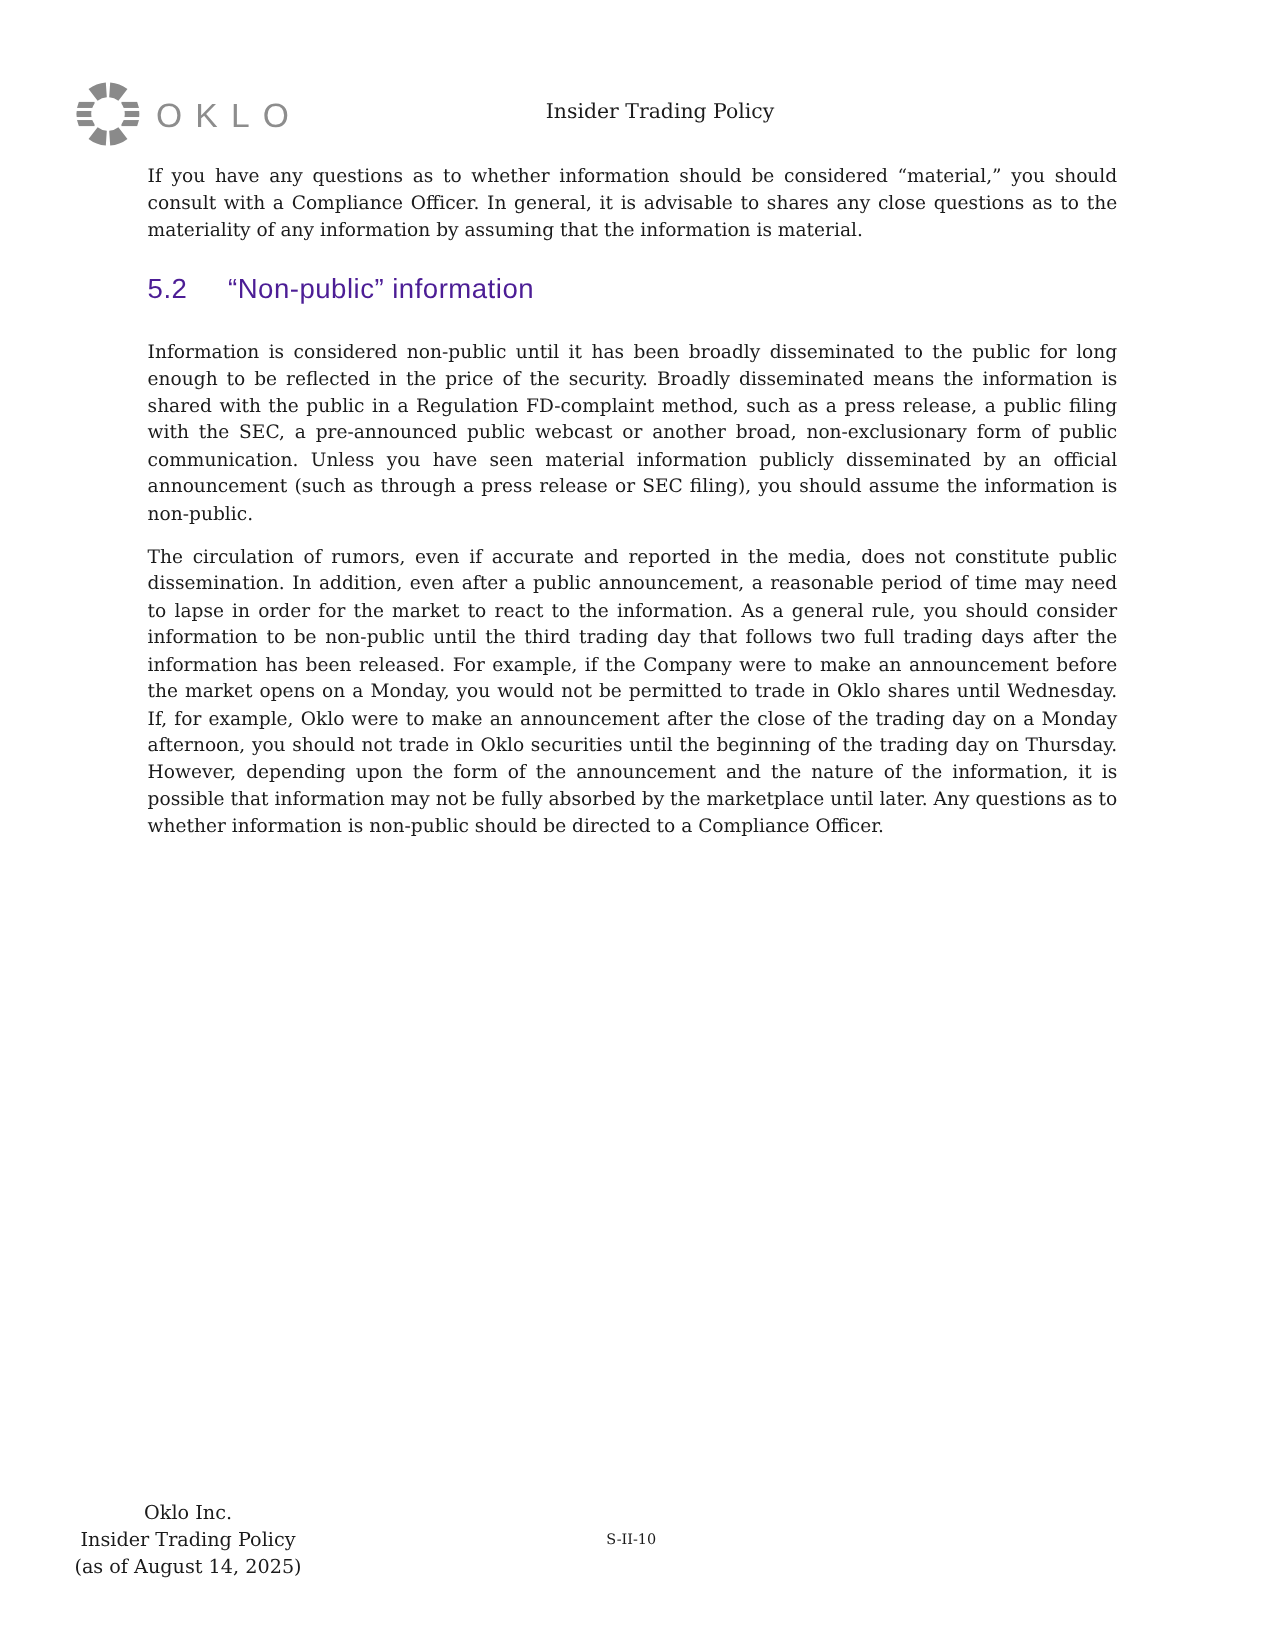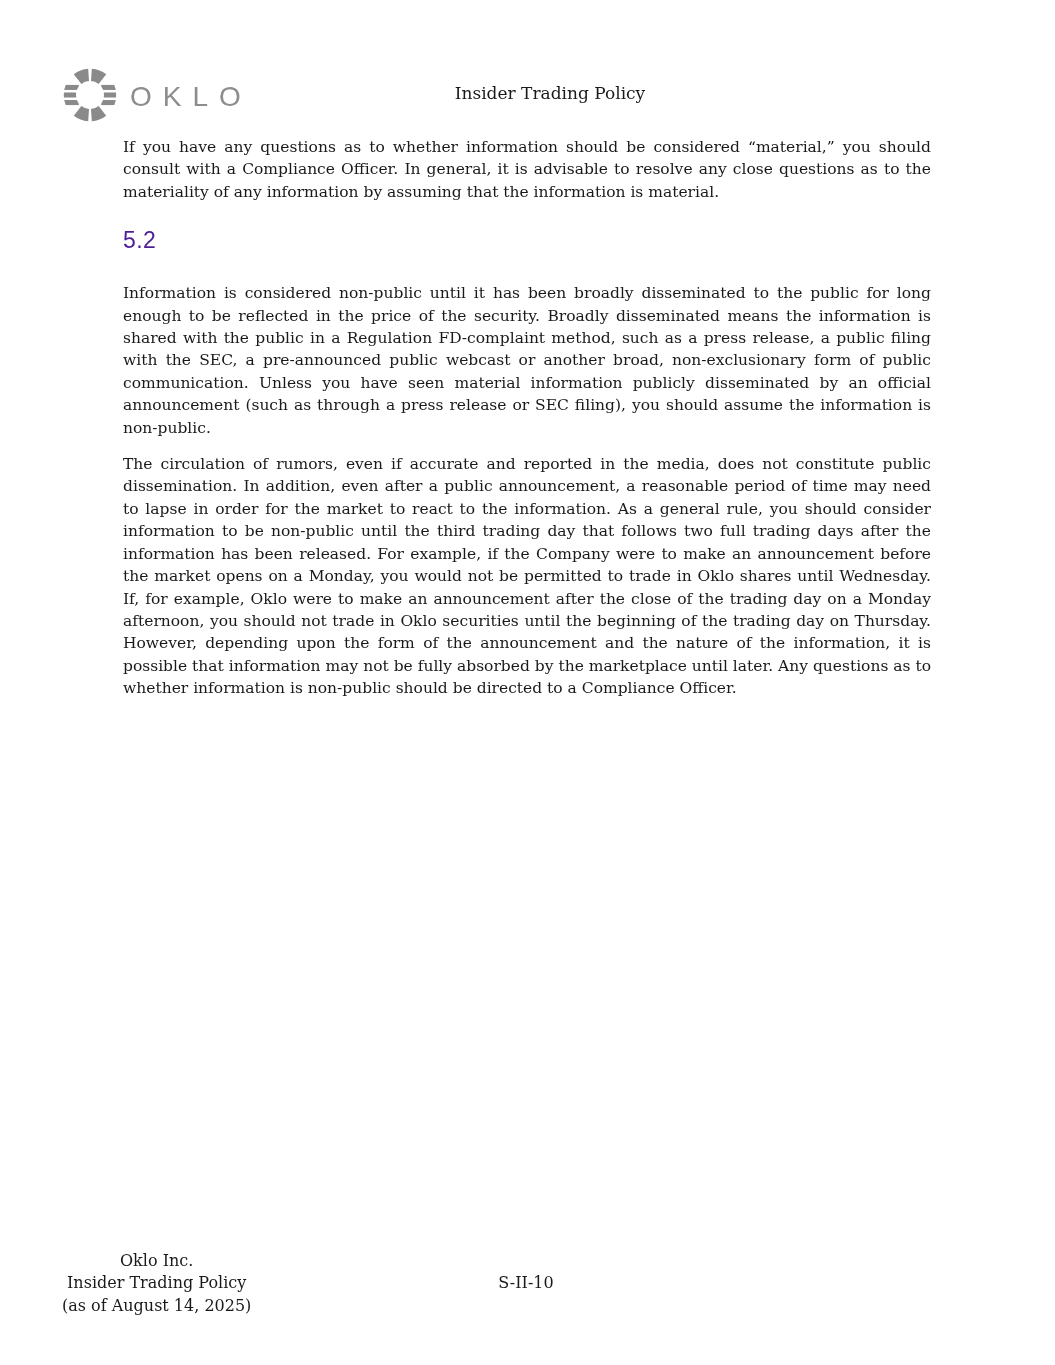--- a/index.html
+++ b/index.html
@@ -78,21 +78,21 @@
     font-size:16px;
     line-height:22.4px;
     text-align:center;
     white-space:nowrap;
   }
   .page-num {
     position:absolute;
     left:526px;
     top:1260px;
     transform:translateX(-50%);
-    font-size:16px;
+    font-size:12px;
     line-height:22.4px;
     white-space:nowrap;
   }
 </style>
 </head>
 <body>
 
 <div class="page">
 
   <div class="logo">
@@ -118,24 +118,25 @@
         <rect x="70" y="45.5" width="28" height="9"></rect>
         <rect x="70" y="59" width="28" height="9"></rect>
       </g>
     </svg>
     <span class="logo-text">OKLO</span>
   </div>
 
   <div class="header-title">Insider Trading Policy</div>
 
   <div class="content">
-    <p>If you have any questions as to whether information should be considered “material,” you should consult with a Compliance Officer. In general, it is advisable to resolve any close questions as to the materiality of any information by assuming that the information is material.</p>
+    <p>If you have any questions as to whether information should be considered “material,” you should consult with a Compliance Officer. In general, it is advisable to shares any close questions as to the materiality of any information by assuming that the information is material.</p>
 
     <div class="section-heading">
       <span class="sec-num">5.2</span>
+      <span class="sec-title">“Non-public” information</span>
     </div>
 
     <p>Information is considered non-public until it has been broadly disseminated to the public for long enough to be reflected in the price of the security. Broadly disseminated means the information is shared with the public in a Regulation FD-complaint method, such as a press release, a public filing with the SEC, a pre-announced public webcast or another broad, non-exclusionary form of public communication. Unless you have seen material information publicly disseminated by an official announcement (such as through a press release or SEC filing), you should assume the information is non-public.</p>
     <p class="para-spaced">The circulation of rumors, even if accurate and reported in the media, does not constitute public dissemination. In addition, even after a public announcement, a reasonable period of time may need to lapse in order for the market to react to the information. As a general rule, you should consider information to be non-public until the third trading day that follows two full trading days after the information has been released. For example, if the Company were to make an announcement before the market opens on a Monday, you would not be permitted to trade in Oklo shares until Wednesday. If, for example, Oklo were to make an announcement after the close of the trading day on a Monday afternoon, you should not trade in Oklo securities until the beginning of the trading day on Thursday. However, depending upon the form of the announcement and the nature of the information, it is possible that information may not be fully absorbed by the marketplace until later. Any questions as to whether information is non-public should be directed to a Compliance Officer.</p>
   </div>
 
   <div class="footer-left">
     <div>Oklo Inc.</div>
     <div>Insider Trading Policy</div>
     <div>(as of August 14, 2025)</div>

